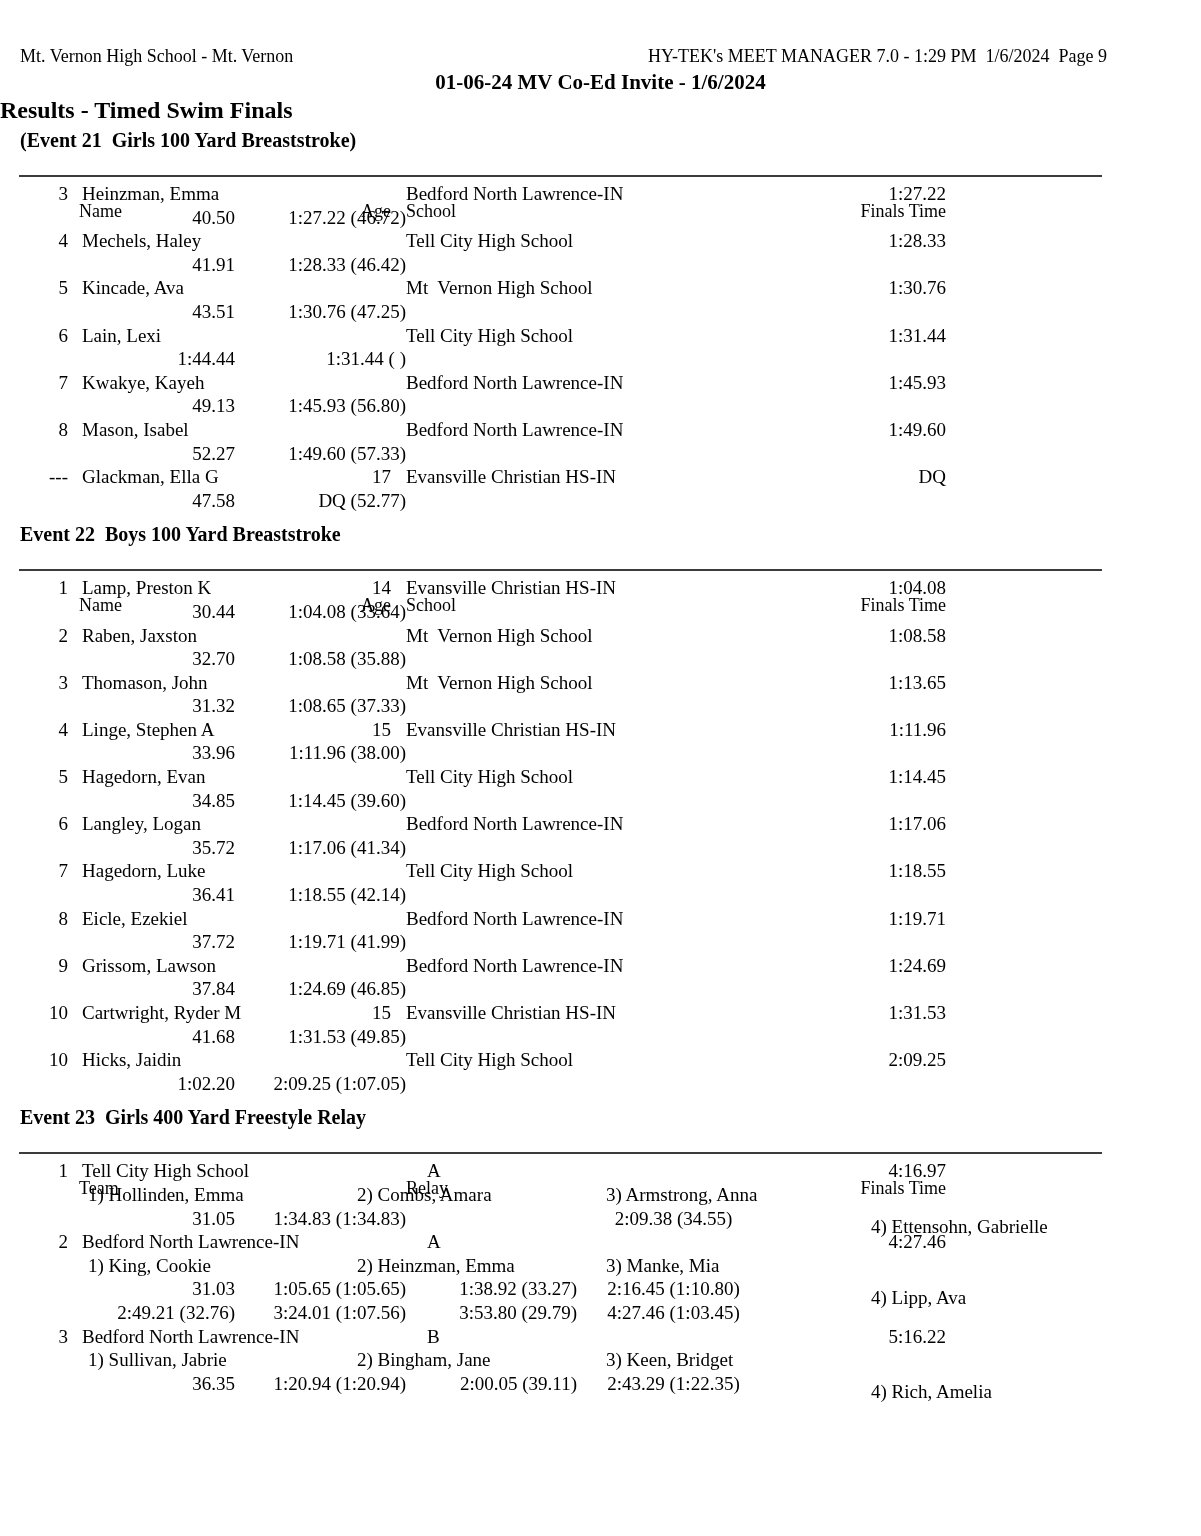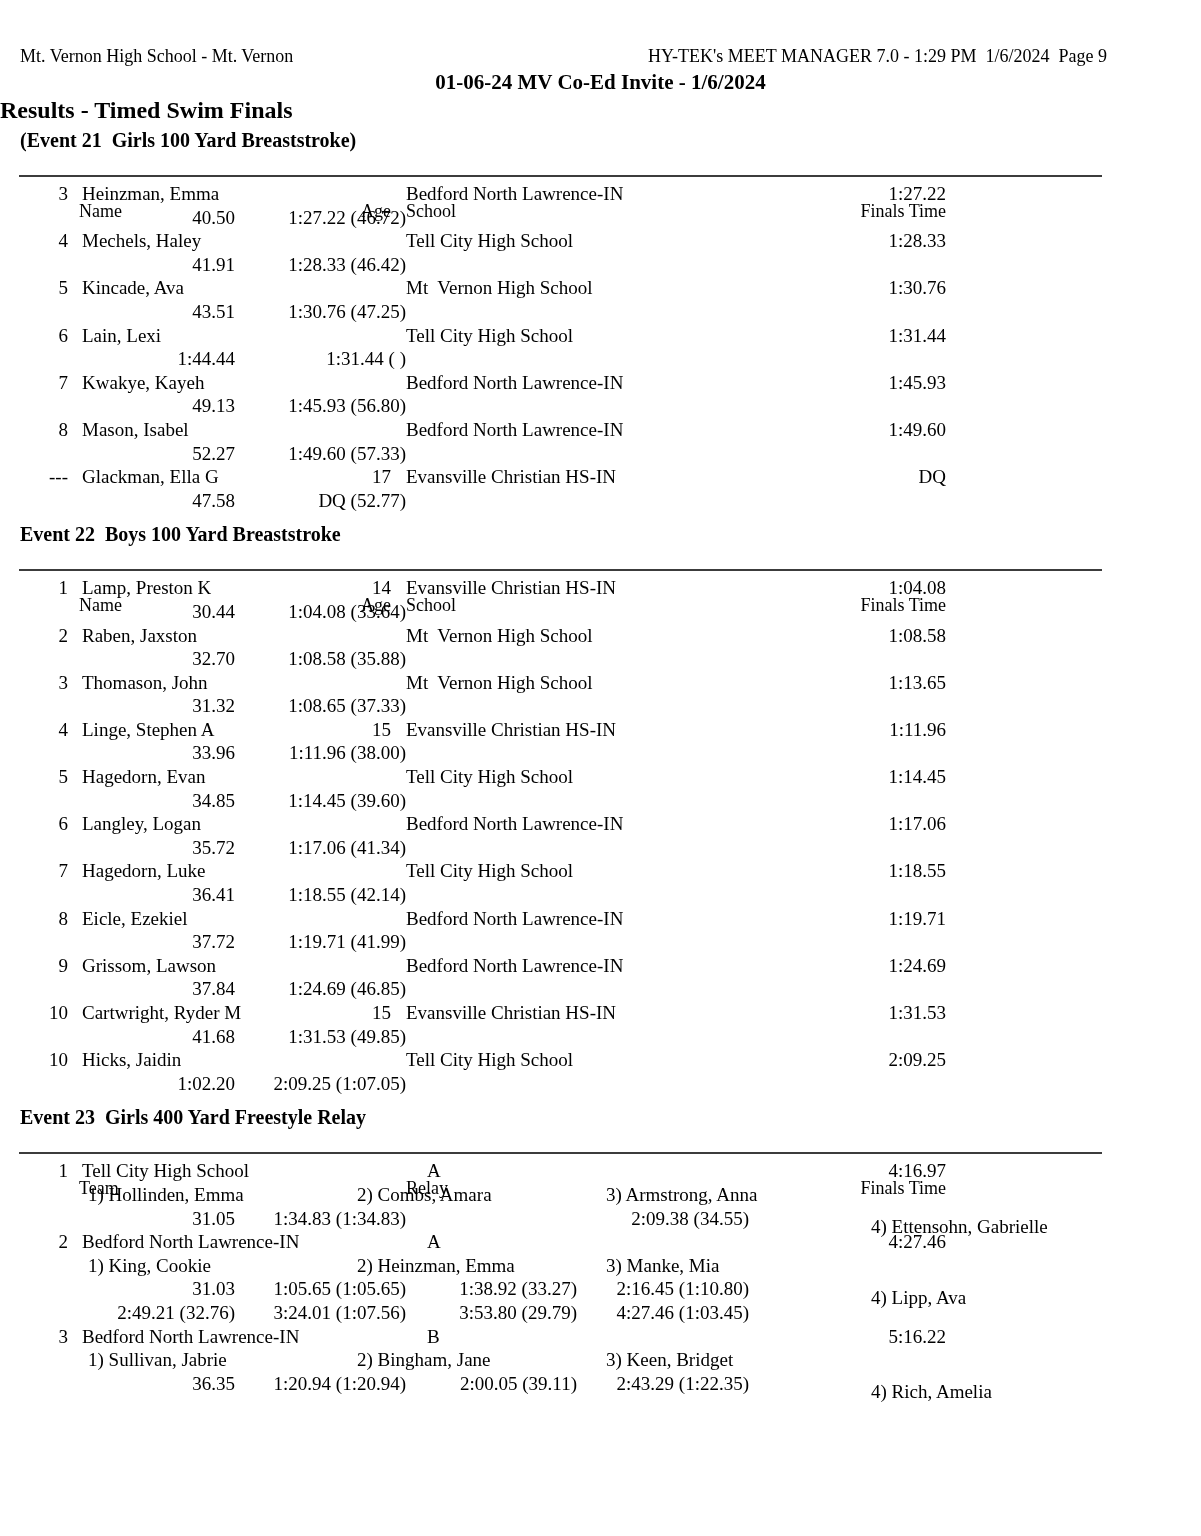--- a/index.html
+++ b/index.html
@@ -32,21 +32,21 @@
   .age    { left:300px; width:91px;  text-align:right; }
   .school { left:406px; }
   .finals { left:700px; width:246px; text-align:right; }
   .s1     { left:95px;  width:140px; text-align:right; }
   .s2     { left:256px; width:150px; text-align:right; }
   .rl     { left:427px; }
   .sw1 { left:88px;text-align:center; } .sw2 { left:357px; } .sw3 { left:606px; } .sw4 { left:871px;margin-top:32px; }
   .rs1 { left:95px;  width:140px; text-align:right; }
   .rs2 { left:256px; width:150px; text-align:right; }
   .rs3 { left:437px; width:140px; text-align:right; }
-  .rs4 { left:598px; width:151px; text-align:right; }
+  .rs4 { left:598px; width:151px; text-align:center; }
 </style>
 </head>
 <body>
 
 <div class="page">
   <div class="topbar">
     <span>Mt. Vernon High School - Mt. Vernon</span>
     <span>HY-TEK's MEET MANAGER 7.0 - 1:29 PM  1/6/2024  Page 9</span>
   </div>
   <div class="title">01-06-24 MV Co-Ed Invite - 1/6/2024</div>

